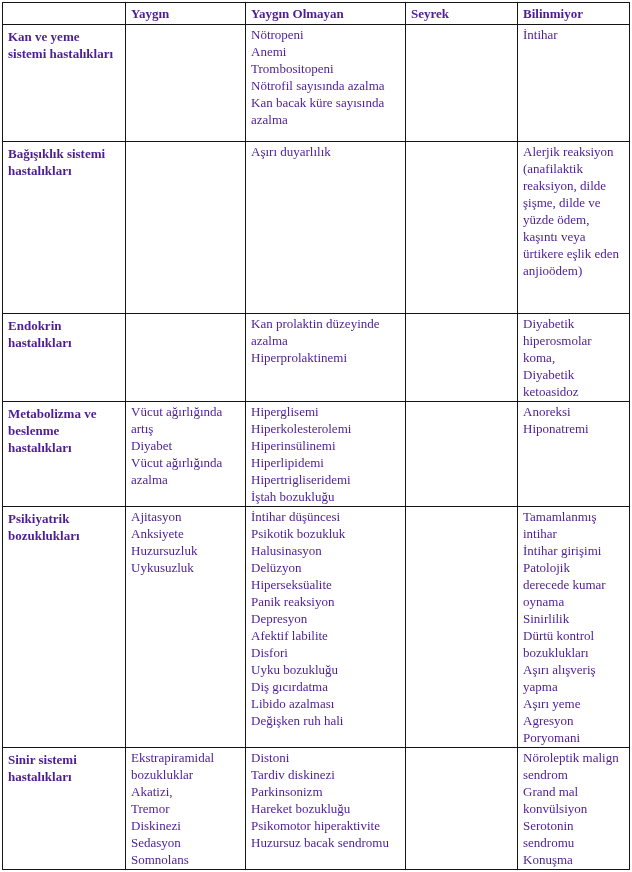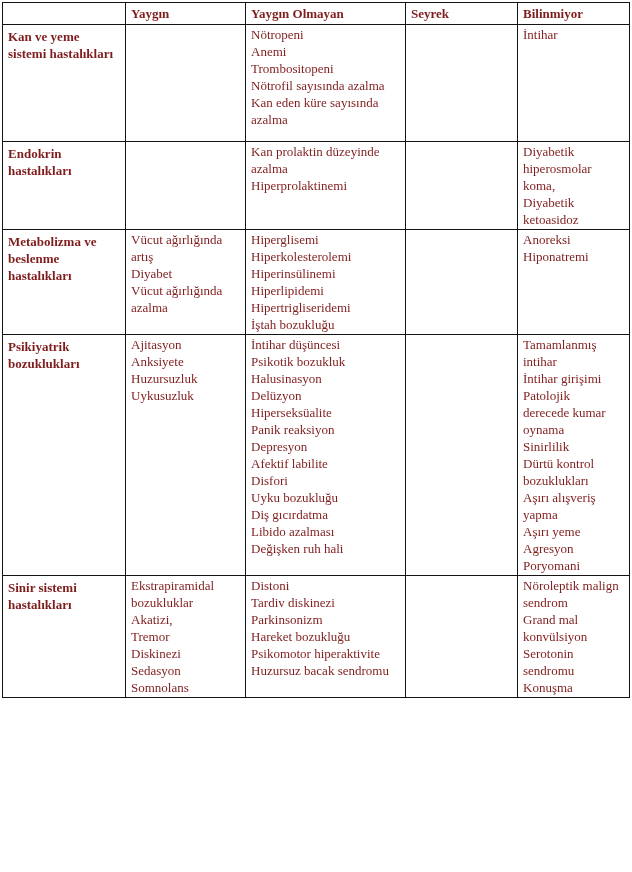--- a/index.html
+++ b/index.html
@@ -9,21 +9,21 @@
     width: 632px;
   }
   .page {
     width: 632px;
     height: 872px;
     overflow: hidden;
     background: #ffffff;
     box-sizing: border-box;
     padding: 2px 2px 0 2px;
     font-family: "Liberation Serif", "DejaVu Serif", serif;
-    color: #7f1d1d;
+    color: #4c1d95;
   }
   table.adr {
     border-collapse: collapse;
     table-layout: fixed;
     width: 627px;
   }
   table.adr col.c0 { width: 123px; }
   table.adr col.c1 { width: 120px; }
   table.adr col.c2 { width: 160px; }
   table.adr col.c3 { width: 112px; }
@@ -77,25 +77,32 @@
       <th>Bilinmiyor</th>
     </tr>
 
     <tr class="r-blood">
       <td class="rowhead">Kan ve yeme sistemi hastalıkları</td>
       <td></td>
       <td>Nötropeni
 Anemi
 Trombositopeni
 Nötrofil sayısında azalma
-Kan eden küre sayısında azalma</td>
+Kan bacak küre sayısında azalma</td>
       <td></td>
       <td>İntihar</td>
     </tr>
 
+    <tr class="r-immune">
+      <td class="rowhead">Bağışıklık sistemi hastalıkları</td>
+      <td></td>
+      <td>Aşırı duyarlılık</td>
+      <td></td>
+      <td>Alerjik reaksiyon (anafilaktik reaksiyon, dilde şişme, dilde ve yüzde ödem, kaşıntı veya ürtikere eşlik eden anjioödem)</td>
+    </tr>
 
     <tr class="r-endo">
       <td class="rowhead">Endokrin hastalıkları</td>
       <td></td>
       <td>Kan prolaktin düzeyinde azalma
 Hiperprolaktinemi</td>
       <td></td>
       <td>Diyabetik hiperosmolar koma,
 Diyabetik ketoasidoz</td>
     </tr>

